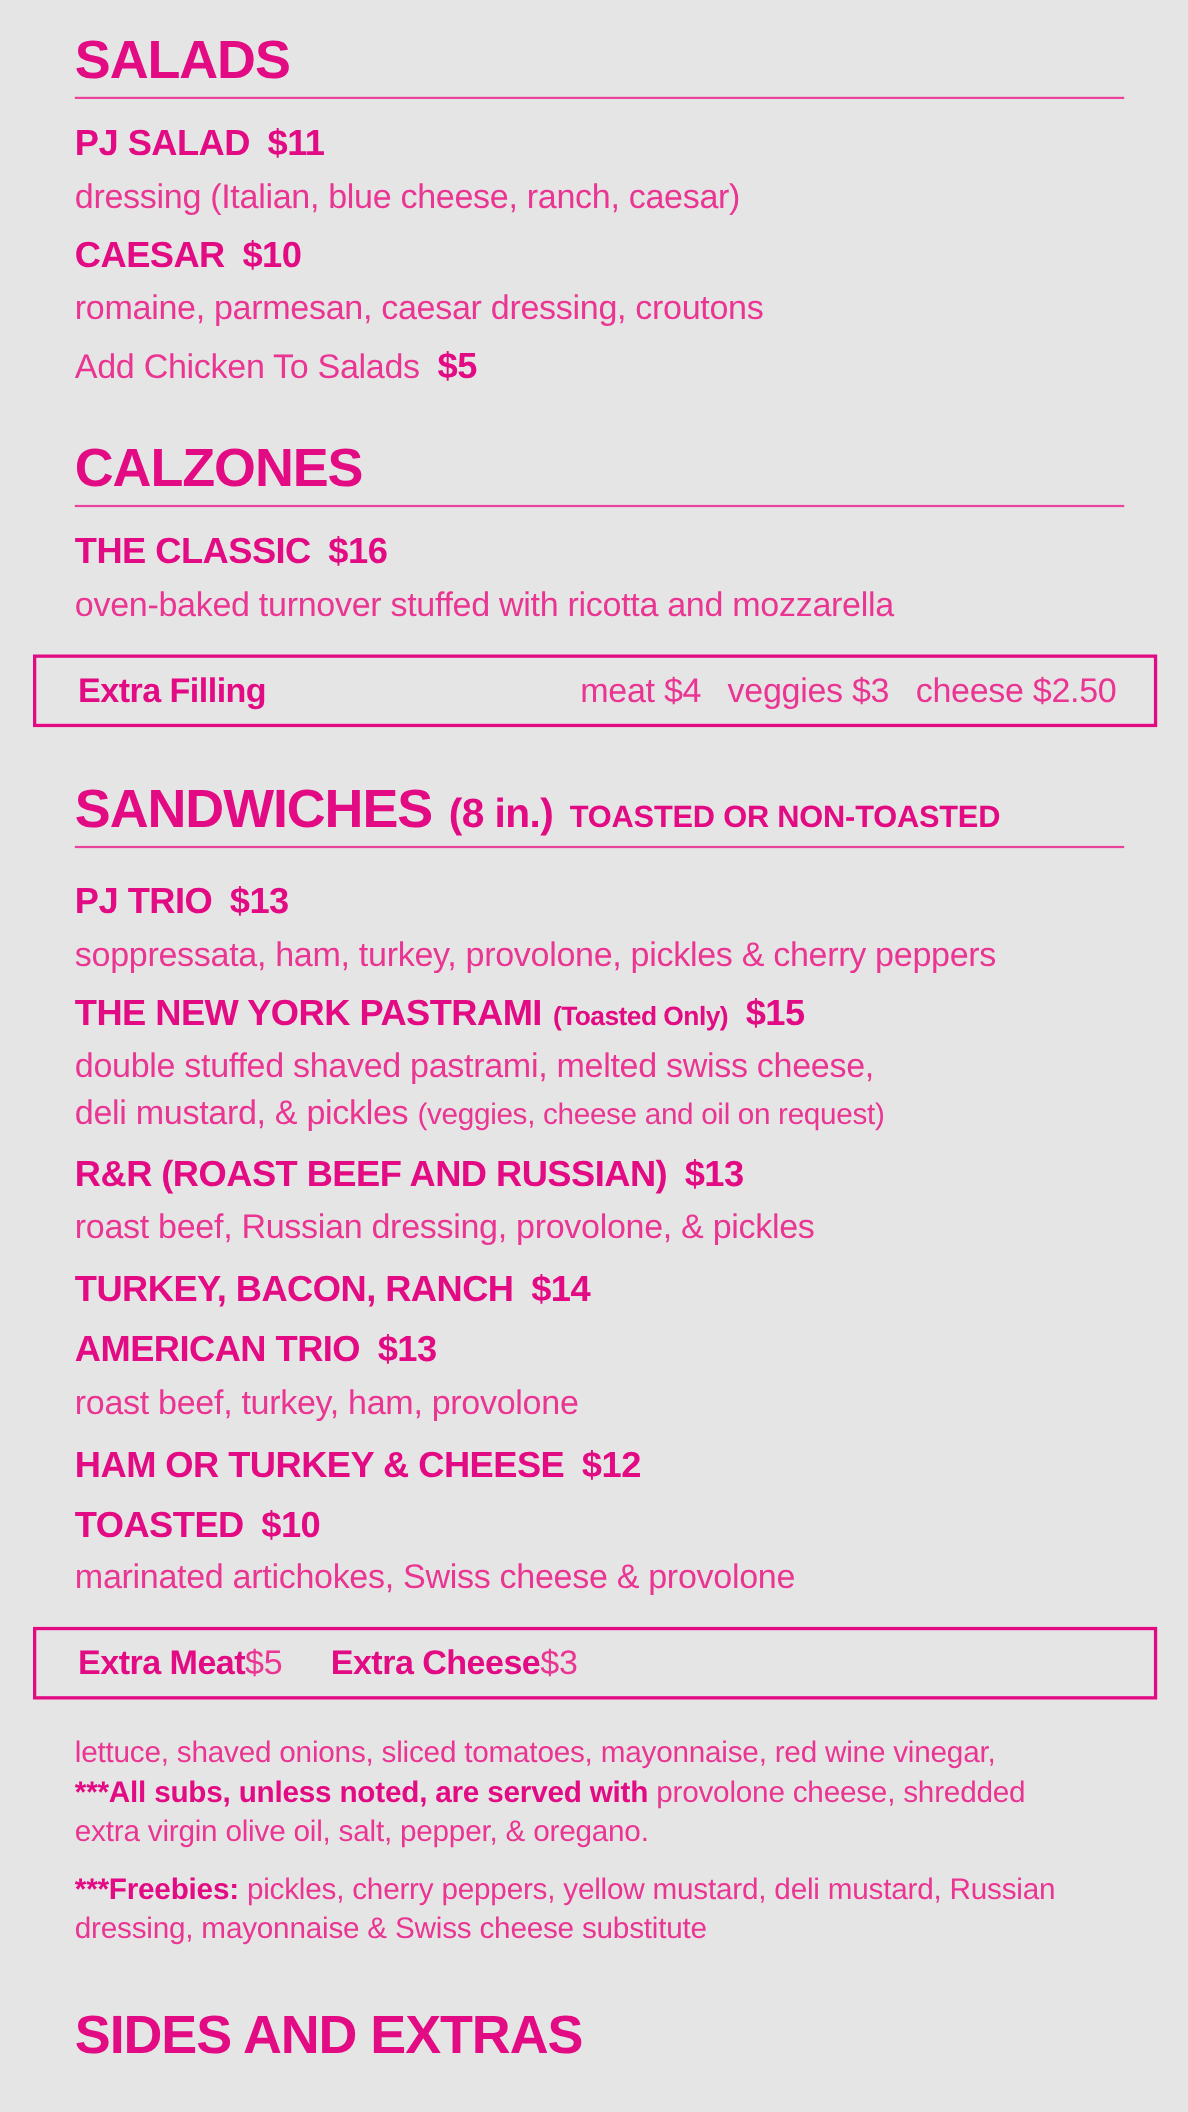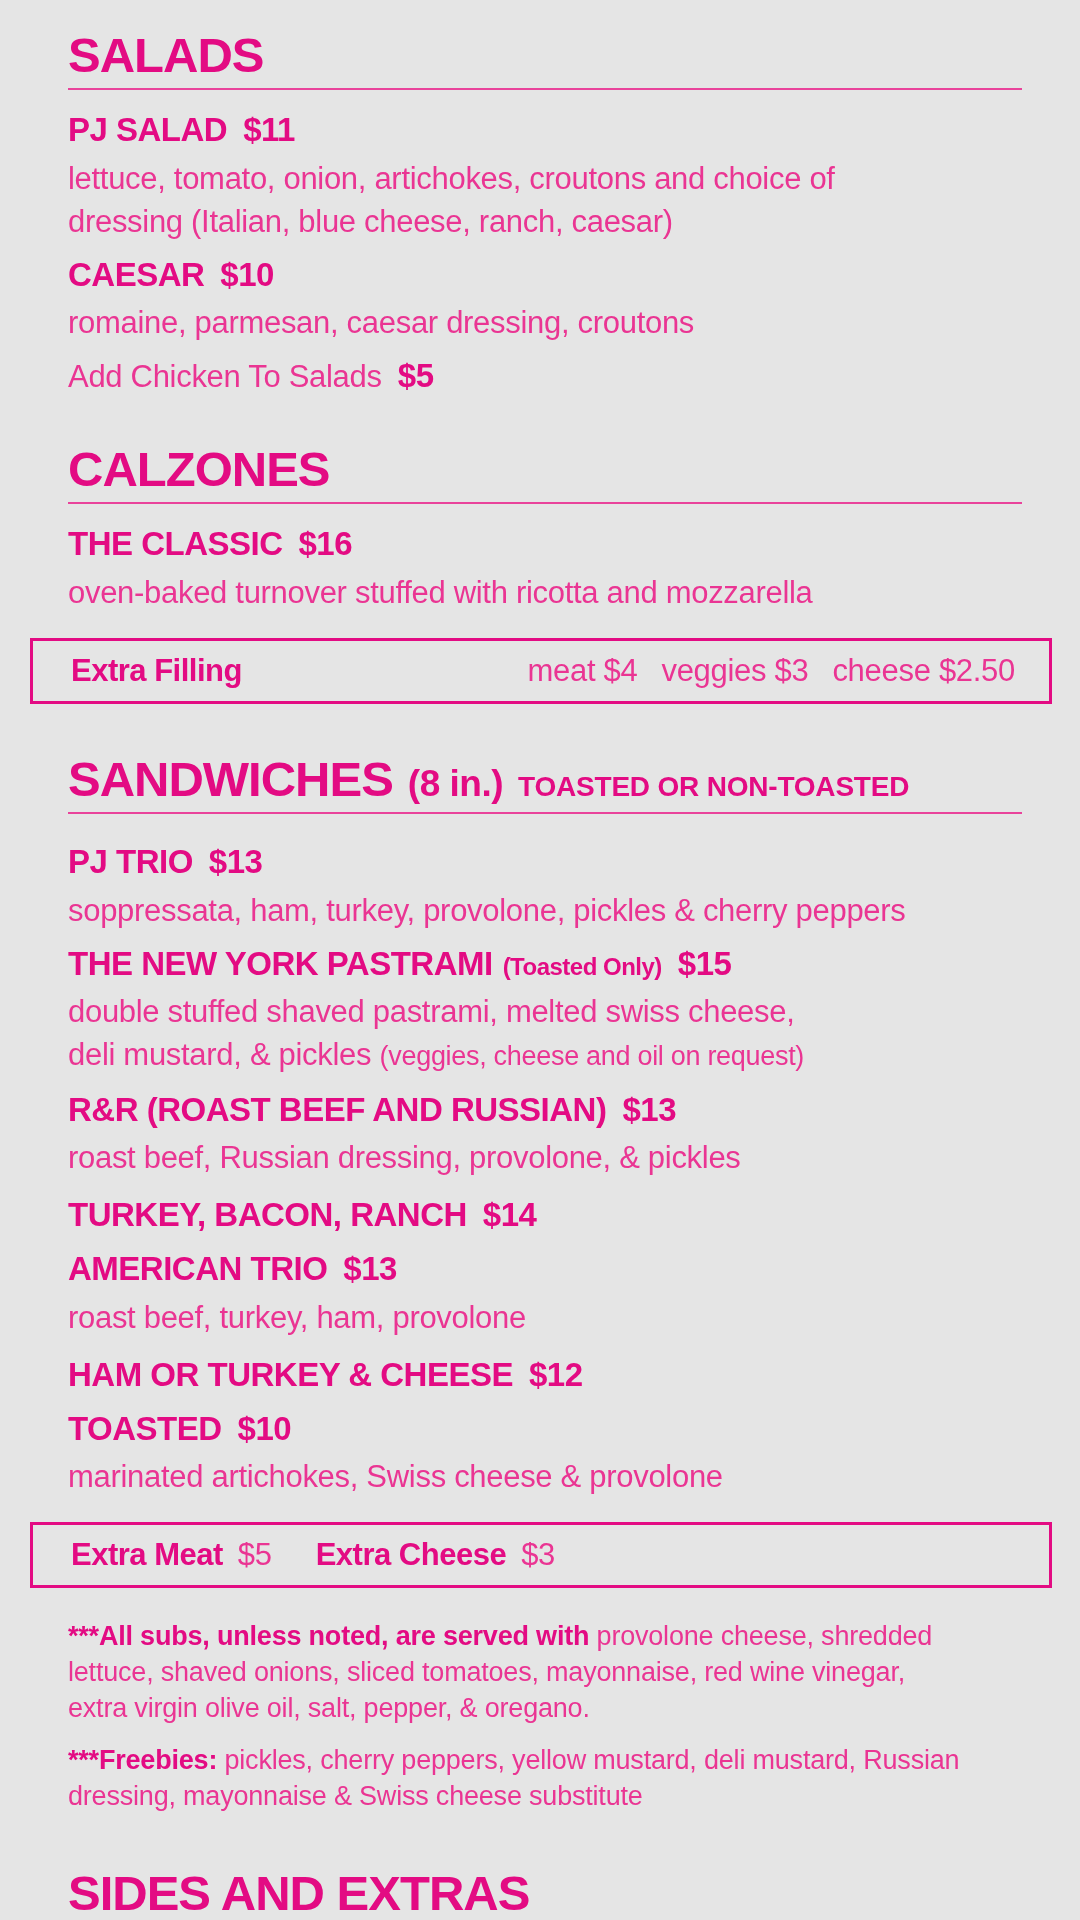--- a/index.html
+++ b/index.html
@@ -61,21 +61,21 @@
     border: 3px solid #e30b83;
     height: 66px;
     display: flex;
     align-items: center;
     padding: 0 34px 0 38px;
   }
   .price-box .box-label { font-size: 31px; font-weight: bold; color: #e30b83; letter-spacing: -0.5px; }
   .box-options { margin-left: auto; display: flex; gap: 24px; font-size: 31px; }
   .opt { white-space: nowrap; }
   .meat-box-group { display: flex; align-items: baseline; gap: 44px; }
-  .meat-pair { display: flex; align-items: flex-end; gap: 15px; }
+  .meat-pair { display: flex; align-items: flex-end; }
   .meat-pair .box-label { font-size: 31px; font-weight: bold; color: #e30b83; letter-spacing: -0.5px; }
   .meat-pair .box-price { font-size: 31px; }
   .note { font-size: 27px; line-height: 36px; letter-spacing: -0.2px; }
   .note .bold { font-weight: bold; color: #e30b83; }
 
   
   .mt-sal-item1 { margin-top: 22px; }
   .mt-desc { margin-top: 8px; }
   .mt-item { margin-top: 14px; }
   .mt-addon { margin-top: 10px; }
@@ -97,21 +97,20 @@
 
   <div class="section-title">SALADS</div>
   <hr class="rule">
 
   <div class="item-name mt-sal-item1">
     <span>PJ SALAD</span>
       <span class="price-gap"></span>
     <span>$11</span>
   </div>
   <div class="item-desc mt-desc">
-    <div>lettuce, tomato, onion, artichokes, croutons and choice of</div>
     <div>dressing (Italian, blue cheese, ranch, caesar)</div>
   </div>
 
   <div class="item-name mt-item">
     <span>CAESAR</span>
       <span class="price-gap"></span>
     <span>$10</span>
   </div>
   <div class="item-desc mt-desc">
     <div>romaine, parmesan, caesar dressing, croutons</div>
@@ -219,22 +218,22 @@
         <span class="box-price">$5</span>
       </span>
       <span class="meat-pair">
         <span class="box-label">Extra Cheese</span>
         <span class="box-price">$3</span>
       </span>
     </span>
   </div>
 
   <div class="note mt-note1">
+    <div>lettuce, shaved onions, sliced tomatoes, mayonnaise, red wine vinegar,</div>
     <div><span class="bold">***All subs, unless noted, are served with</span><span> provolone cheese, shredded</span></div>
-    <div>lettuce, shaved onions, sliced tomatoes, mayonnaise, red wine vinegar,</div>
     <div>extra virgin olive oil, salt, pepper, &amp; oregano.</div>
   </div>
 
   <div class="note mt-note2">
     <div><span class="bold">***Freebies:</span><span> pickles, cherry peppers, yellow mustard, deli mustard, Russian</span></div>
     <div>dressing, mayonnaise &amp; Swiss cheese substitute</div>
   </div>
 
   <div class="section-title mt-sides">SIDES AND EXTRAS</div>
 

